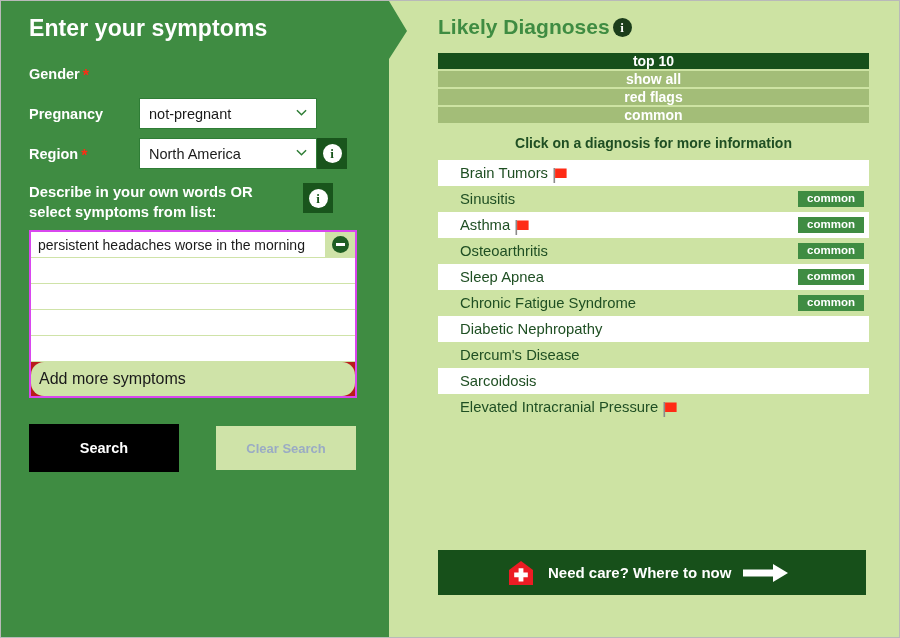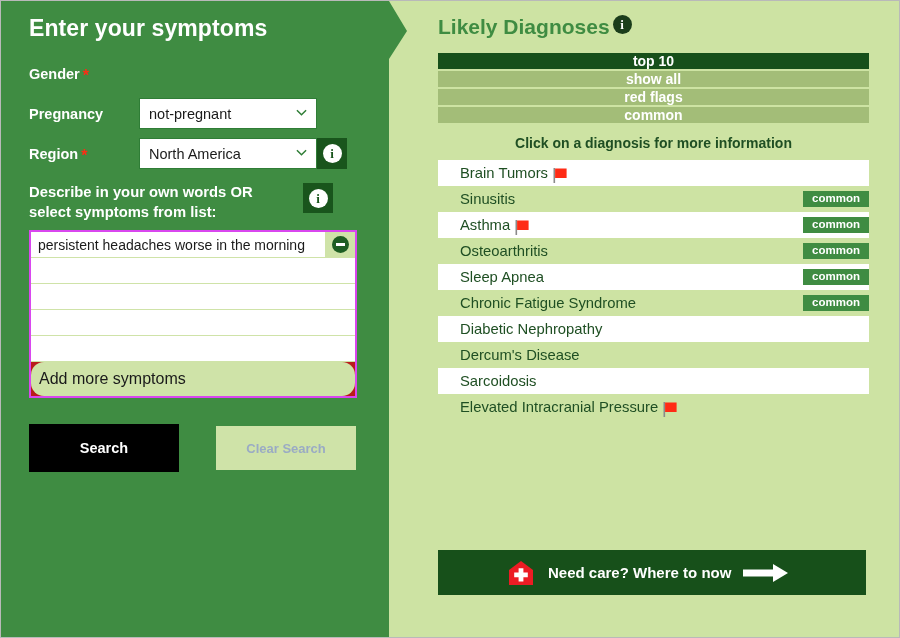--- a/index.html
+++ b/index.html
@@ -232,21 +232,21 @@
     position: absolute;
     left: 406px; top: 0;
     width: 494px; height: 638px;
     padding: 14px 23px 0 31px;
   }
   #diagnoses-title {
     color: #3f8c42;
     font-size: 21px;
     font-weight: bold;
     display: flex;
-    align-items: flex-start;
+    align-items: center;
     gap: 3px;
     margin-bottom: 14px;
   }
   .title-info {
     width: 19px; height: 19px;
     border-radius: 50%;
     background: #1b3d1b;
     color: #ffffff;
     font-size: 13px;
     font-weight: bold;
@@ -282,20 +282,21 @@
     font-weight: bold;
     margin-bottom: 9px;
   }
 
   #diagnosis-list { width: 431px; }
   .dx-row {
     height: 26px;
     display: flex;
     align-items: center;
     padding-left: 22px;
+    padding-right: 5px;
     cursor: pointer;
     position: relative;
   }
   .dx-row.alt { background: #ffffff; }
   .dx-name {
     color: #1f4f23;
     font-size: 14.8px;
     white-space: nowrap;
   }
   .flag {

